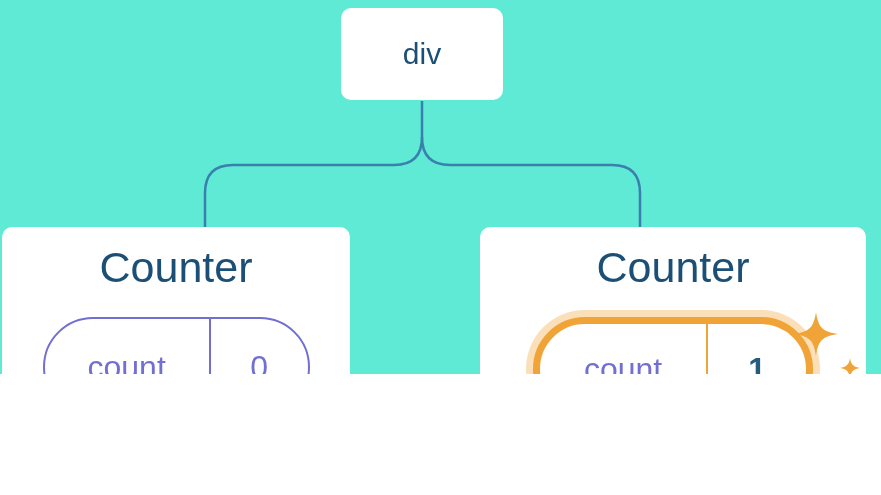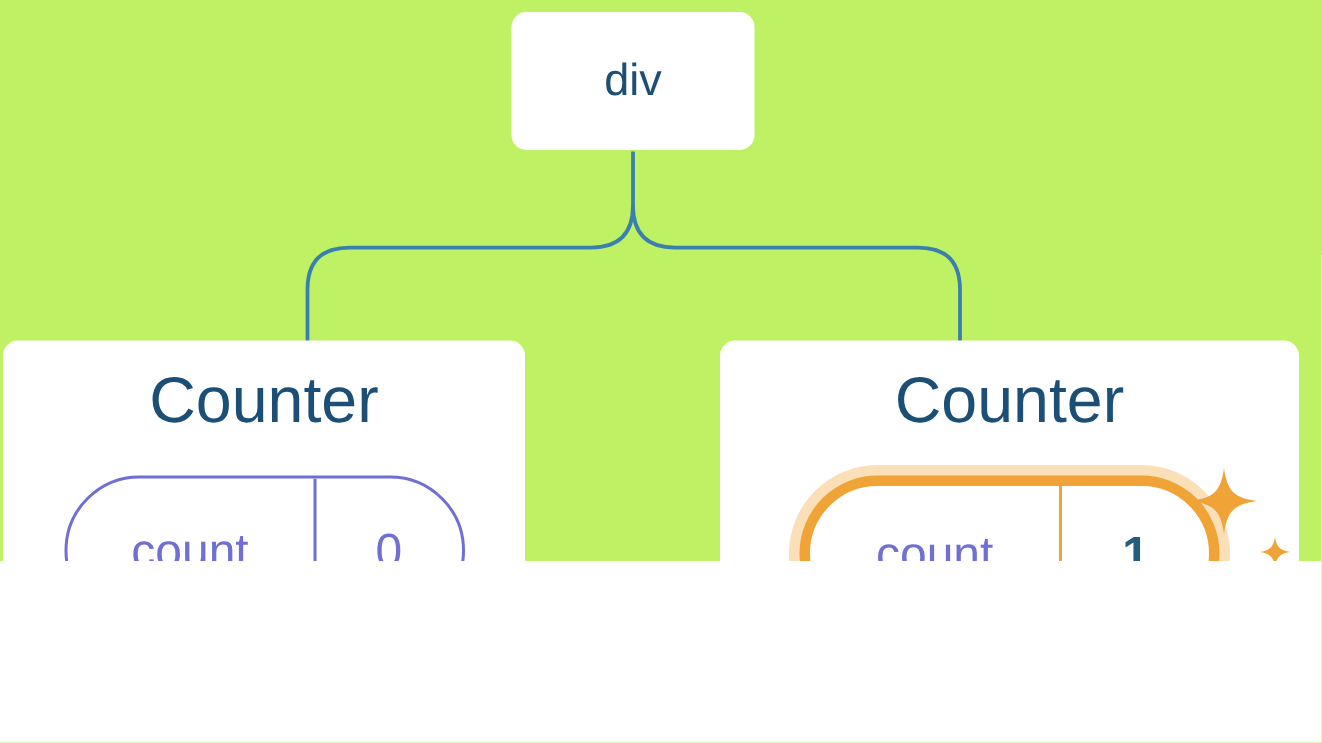--- a/index.html
+++ b/index.html
@@ -2,21 +2,21 @@
 <html><head>
 <meta charset="utf-8">
 <style>
   * { box-sizing: border-box; }
   html, body { margin: 0; padding: 0; }
 
   .stage {
     position: relative;
     width: 881px;
     height: 374px;
-    background: #bef264;
+    background: #5eead4;
     overflow: hidden;
     font-family: "Liberation Sans", sans-serif;
   }
 
   
   .root-node {
     position: absolute;
     left: 341px; top: 8px;
     width: 162px; height: 92px;
     background: #FFFFFF;

